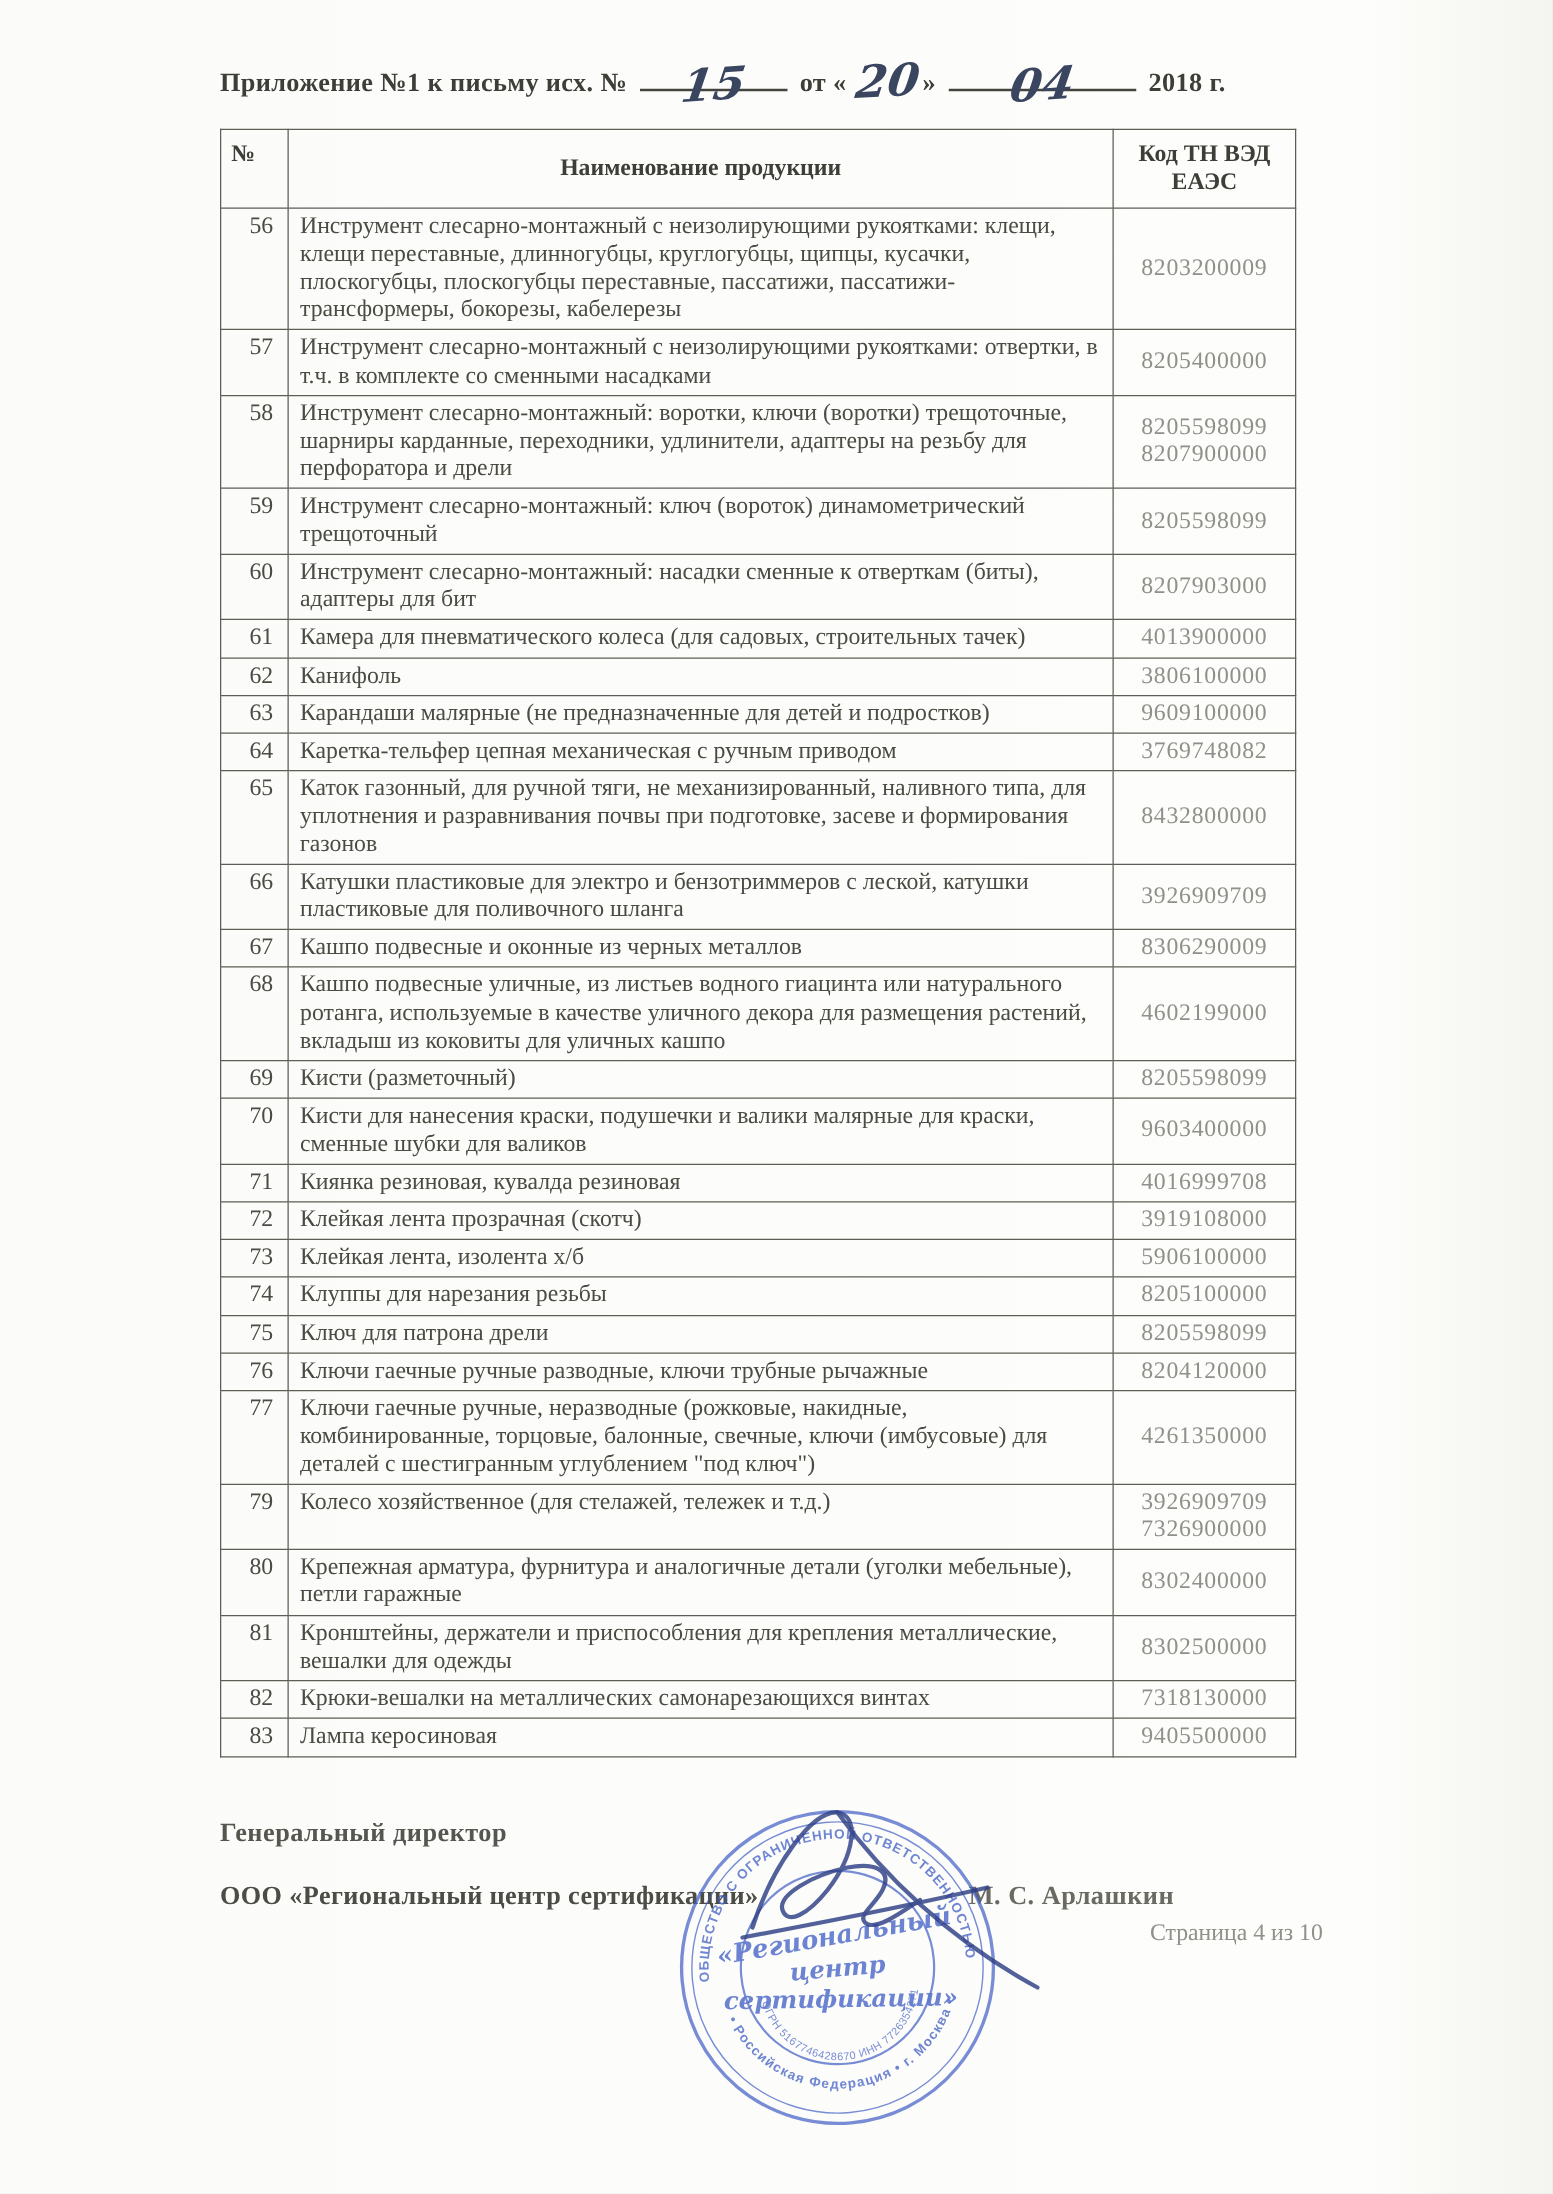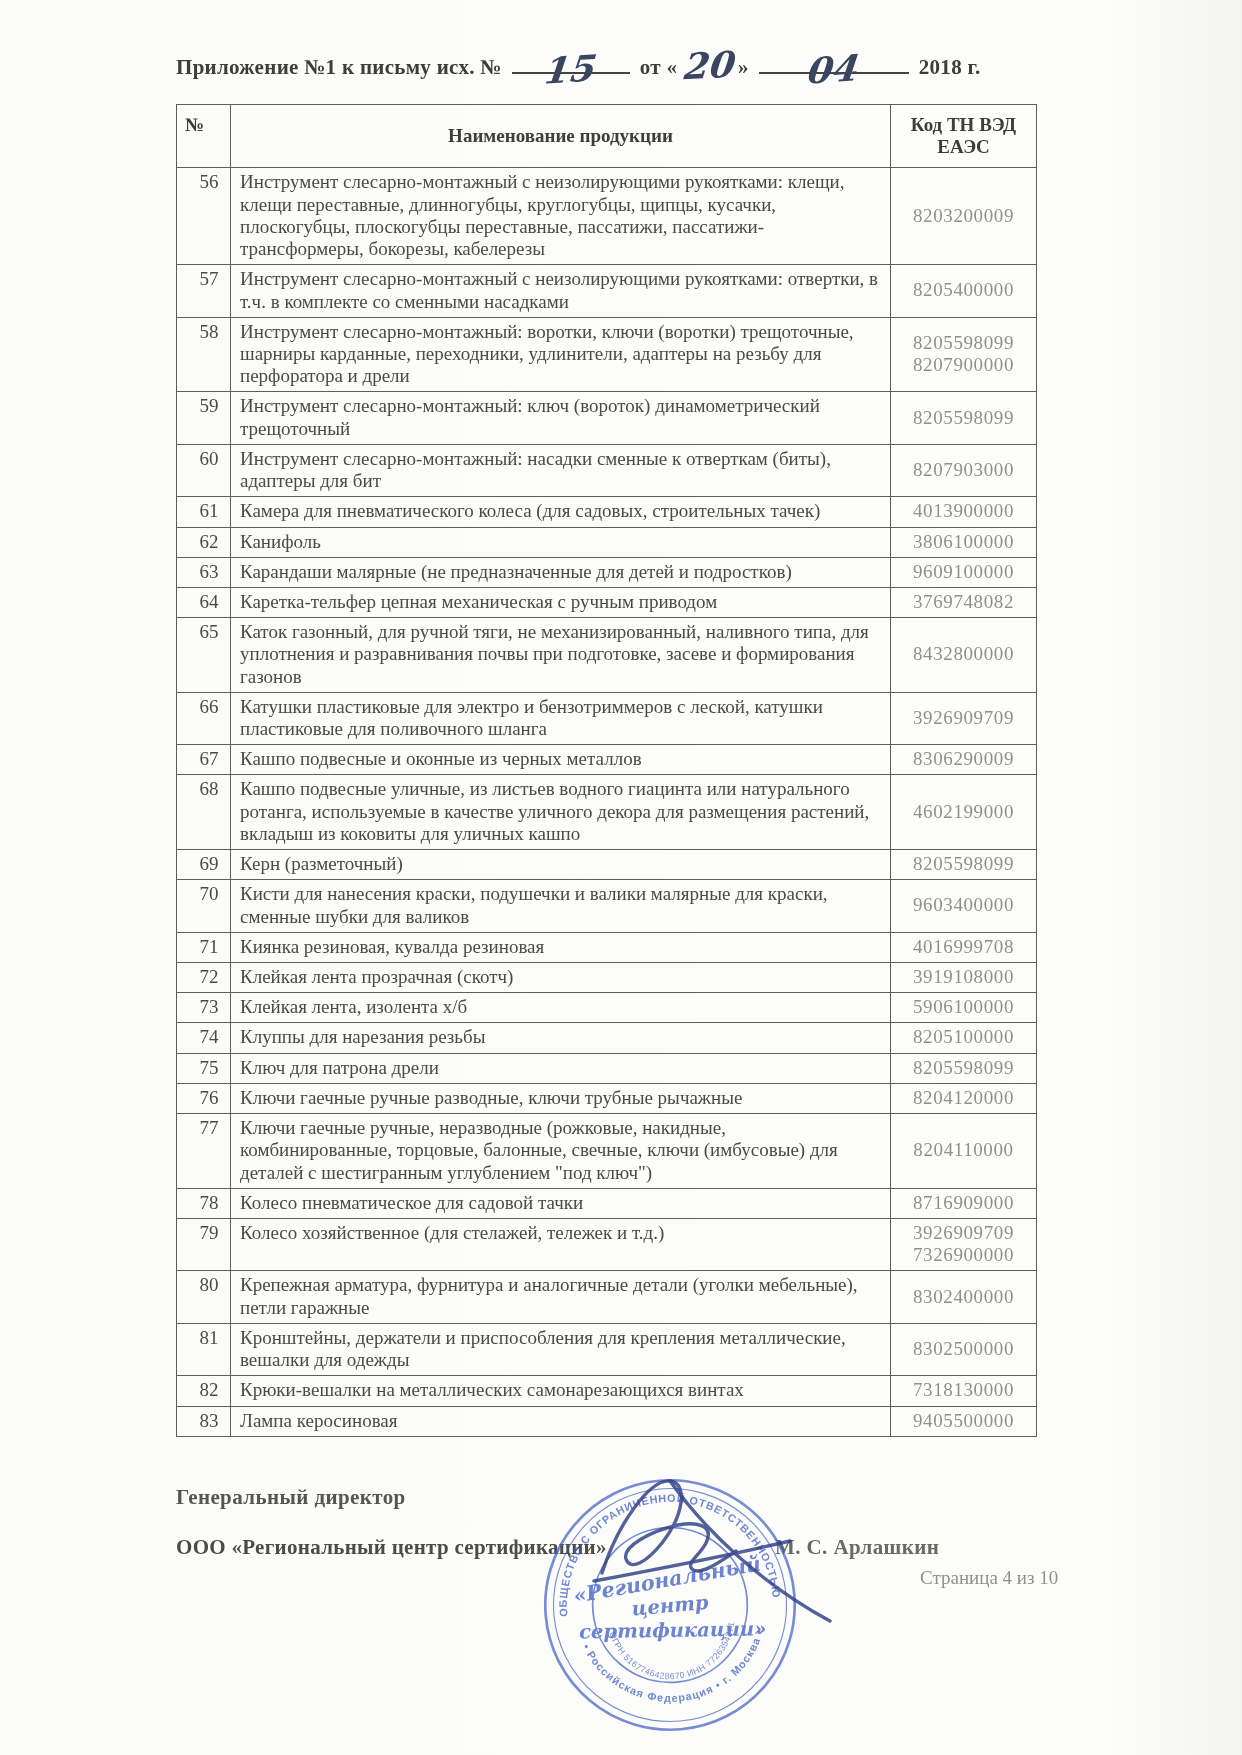--- a/index.html
+++ b/index.html
@@ -141,21 +141,21 @@
   </tr>
 
   <tr>
     <td class="num">68</td>
     <td class="name">Кашпо подвесные уличные, из листьев водного гиацинта или натурального ротанга, используемые в качестве уличного декора для размещения растений, вкладыш из коковиты для уличных кашпо</td>
     <td class="code">4602199000</td>
   </tr>
 
   <tr>
     <td class="num">69</td>
-    <td class="name">Керн (разметочный)</td>
+    <td class="name">Кисти (разметочный)</td>
     <td class="code">8205598099</td>
   </tr>
 
   <tr>
     <td class="num">70</td>
     <td class="name">Кисти для нанесения краски, подушечки и валики малярные для краски, сменные шубки для валиков</td>
     <td class="code">9603400000</td>
   </tr>
 
   <tr>
@@ -190,28 +190,23 @@
 
   <tr>
     <td class="num">76</td>
     <td class="name">Ключи гаечные ручные разводные, ключи трубные рычажные</td>
     <td class="code">8204120000</td>
   </tr>
 
   <tr>
     <td class="num">77</td>
     <td class="name">Ключи гаечные ручные, неразводные (рожковые, накидные, комбинированные, торцовые, балонные, свечные, ключи (имбусовые) для деталей с шестигранным углублением "под ключ")</td>
-    <td class="code">8204110000</td>
-  </tr>
-
-  <tr>
-    <td class="num">78</td>
-    <td class="name">Колесо пневматическое для садовой тачки</td>
-    <td class="code">8716909000</td>
-  </tr>
+    <td class="code">4261350000</td>
+  </tr>
+
 
   <tr>
     <td class="num">79</td>
     <td class="name">Колесо хозяйственное (для стелажей, тележек и т.д.)</td>
     <td class="code">3926909709
 7326900000</td>
   </tr>
 
   <tr>
     <td class="num">80</td>

